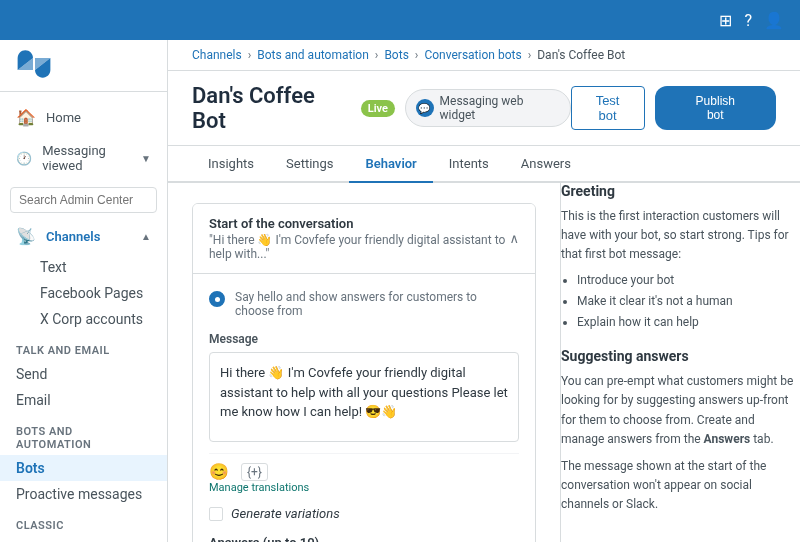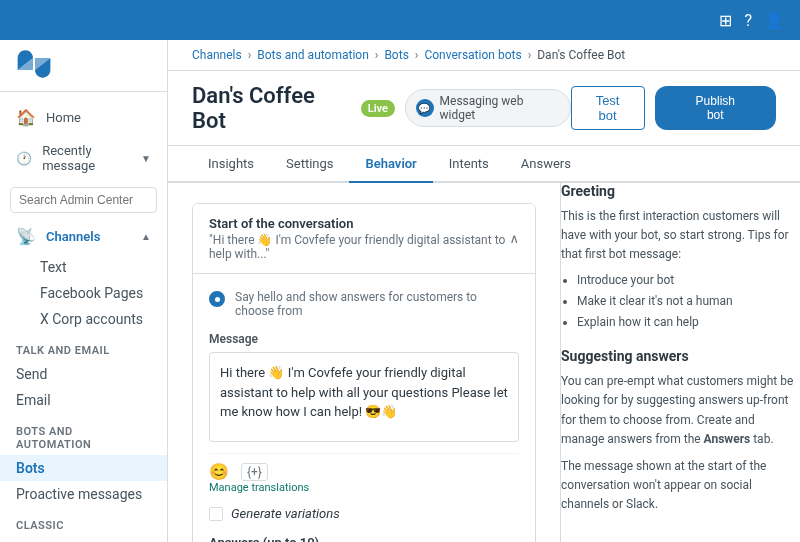--- a/index.html
+++ b/index.html
@@ -118,21 +118,21 @@
     </div>
 
     <div class="sidebar-nav">
       <div class="nav-item">
         <span class="nav-icon">🏠</span>
         <span>Home</span>
       </div>
       <div class="nav-item-with-arrow">
         <div class="nav-item-left">
           <span class="nav-icon">🕐</span>
-          <span>Recently message</span>
+          <span>Messaging viewed</span>
         </div>
         <span class="chevron-icon">▼</span>
       </div>
 
       <div style="padding: 6px 10px;">
         <input type="text" style="width: 100%; padding: 5px 8px; border: 1px solid rgb(216, 220, 222); border-radius: 4px; font-size: 12px; color: rgb(73, 84, 92);" placeholder="Search Admin Center">
       </div>
 
       <div class="nav-item active">
         <span class="nav-icon">📡</span>

